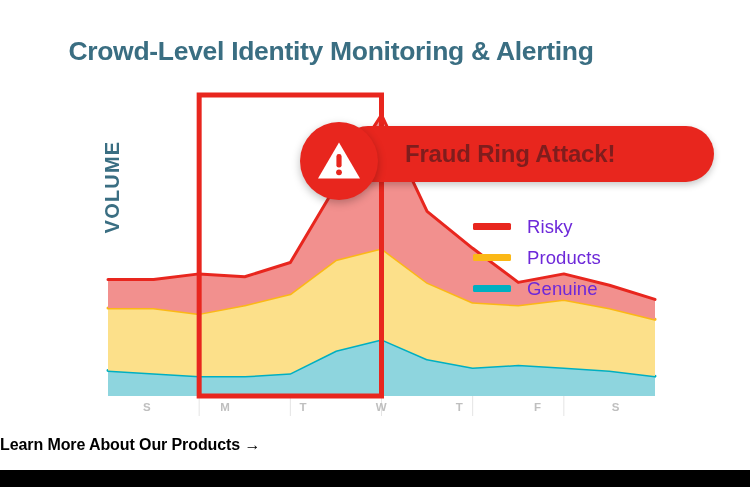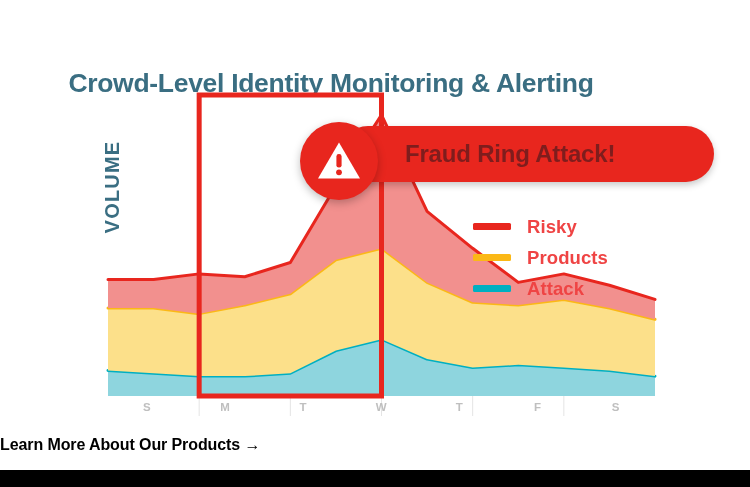--- a/index.html
+++ b/index.html
@@ -41,21 +41,20 @@
     position: absolute;
     left: 0;
     top: 36px;
     width: 662px;
     text-align: center;
     font-size: 26.5px;
     font-weight: bold;
     letter-spacing: -0.3px;
     color: #3A6E82;
     white-space: nowrap;
-    margin-top: 32px;
   }
 
   
   .ylabel {
     position: absolute;
     left: 48px;
     top: 175px;
     width: 130px;
     height: 24px;
     transform: rotate(-90deg);
@@ -109,22 +108,22 @@
   }
   .legend-swatch {
     width: 38px;
     height: 7px;
     border-radius: 1.5px;
     flex: 0 0 auto;
   }
   .legend-label {
     margin-left: 16px;
     font-size: 18.5px;
-    font-weight: bold;
-    color: #ef4444;
+    font-weight: normal;
+    color: #6d28d9;
     letter-spacing: 0.1px;
   }
 
   
   .alert {
     position: absolute;
     left: 300px;
     top: 126px;
     height: 56px;
     display: flex;
@@ -228,21 +227,21 @@
       <div class="legend-row">
         <span class="legend-swatch" id="sw0" style="background: rgb(232, 38, 30);"></span>
         <span class="legend-label">Risky</span>
       </div>
       <div class="legend-row">
         <span class="legend-swatch" id="sw1" style="background: rgb(251, 184, 22);"></span>
         <span class="legend-label">Products</span>
       </div>
       <div class="legend-row">
         <span class="legend-swatch" id="sw2" style="background: rgb(0, 175, 193);"></span>
-        <span class="legend-label">Attack</span>
+        <span class="legend-label">Genuine</span>
       </div>
     </div>
 
     <div class="alert">
       <div class="alert-pill" style="background: rgb(232, 38, 30);"></div>
       <div class="alert-pill-text">Fraud Ring Attack!</div>
       <div class="alert-circle" style="background: rgb(232, 38, 30);">
         <svg width="46" height="42" viewBox="0 0 46 42" aria-hidden="true">
           <path d="M23 2.5 L44 38.5 L2 38.5 Z" fill="#ffffff"></path>
           <rect x="20.4" y="14" width="5.2" height="13.6" rx="2.4" fill="#E8261E"></rect>

